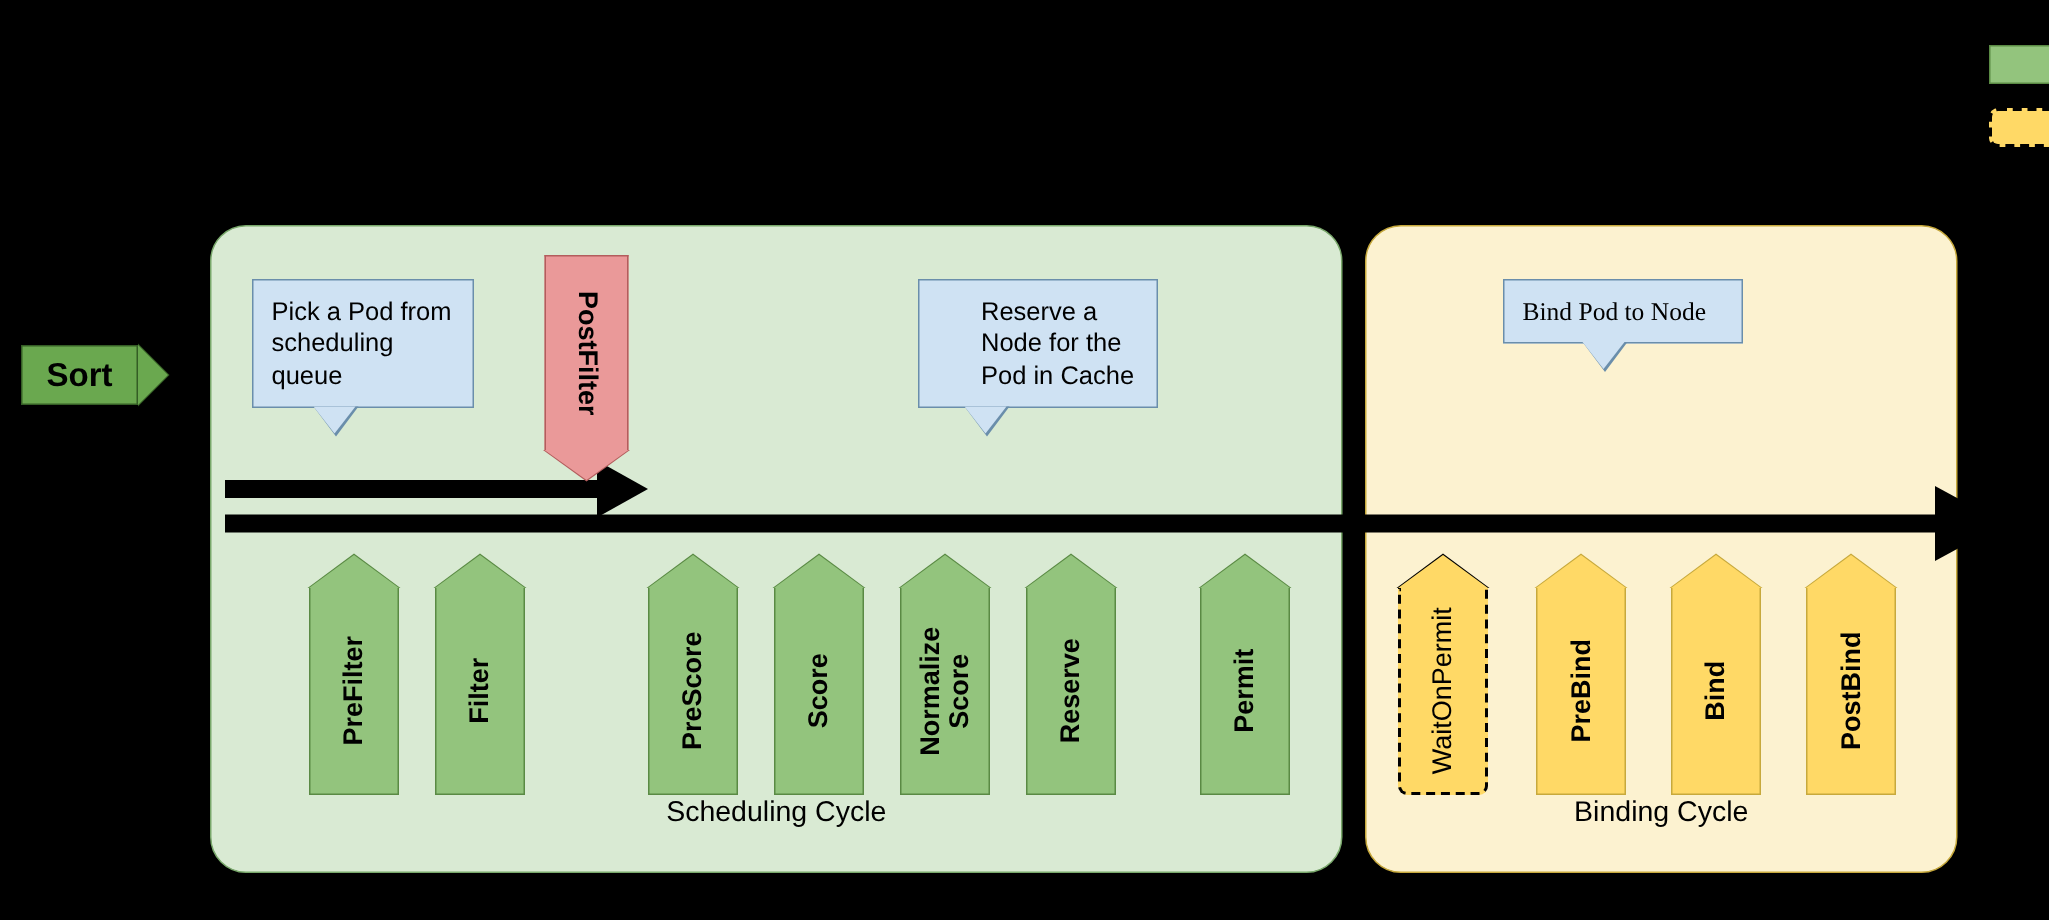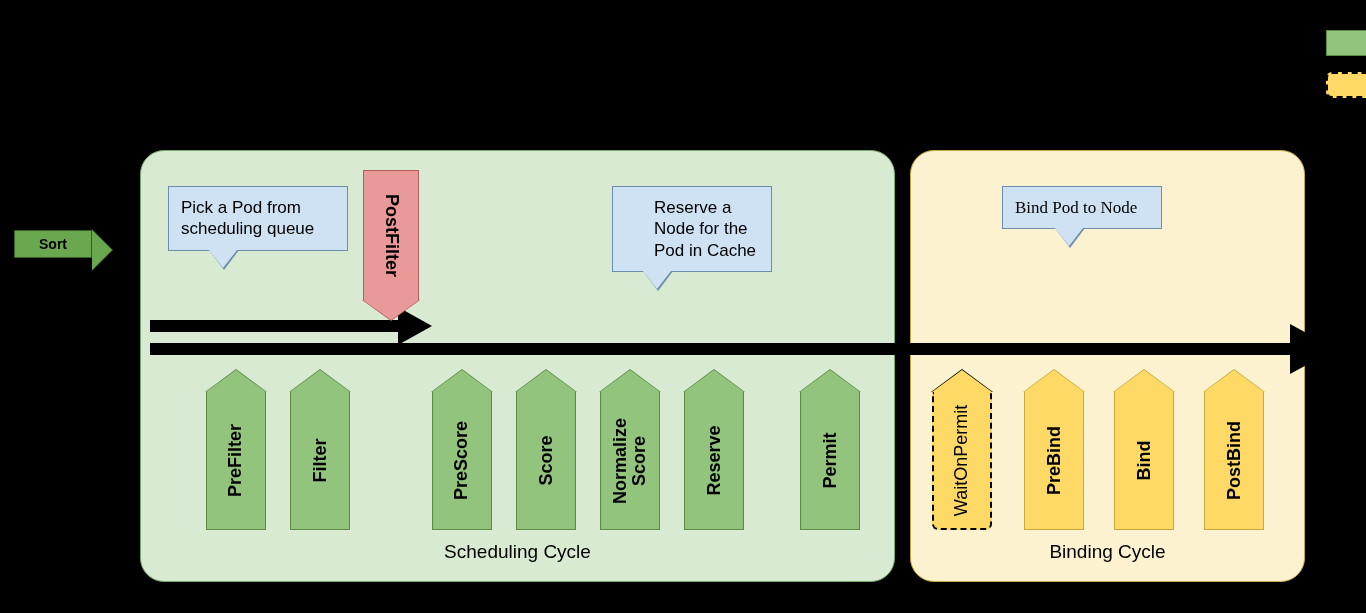--- a/index.html
+++ b/index.html
@@ -34,21 +34,21 @@
   .bind-cycle {
     left: 910px;
     top: 150px;
     width: 395px;
     height: 432px;
     background: #fcf2d0;
     border: 1px solid #c7a93c;
   }
   .cycle-label {
     position: absolute;
-    bottom: 18px;
+    bottom: 28px;
     width: 100%;
     text-align: center;
     font-size: 19px;
     color: #000;
   }
   
   .legend {
     position: absolute;
     right: 40px;
     top: 30px;
@@ -108,24 +108,24 @@
     border-bottom:19px solid transparent;
     border-left:34px solid #000;
   }
   
   .sort-shape {
     position:absolute;
     left:14px; top:230px;
     width:100px; height:40px;
   }
   .sort-shape .body {
-    position:absolute; left:0; top:0; width:78px; height:28px;
+    position:absolute; left:0; top:0; width:78px; height:40px;
     background:#6aa84f; border:1px solid #345d25; box-sizing:border-box;
     display:flex; align-items:center; justify-content:center;
-    font-weight:bold; font-size:14px; color:#000;
+    font-weight:bold; font-size:22px; color:#000;
   }
   .sort-shape .tipb {
     position:absolute; left:78px; top:-1px;
     width:0;height:0;
     border-top:21px solid transparent;
     border-bottom:21px solid transparent;
     border-left:21px solid #345d25;
   }
   .sort-shape .tip {
     position:absolute; left:78px; top:0;
@@ -225,21 +225,21 @@
   }
   .callout::before {
     content:"";
     position:absolute;
     bottom:-20px;
     width:0;height:0;
     border-left:15px solid transparent;
     border-right:15px solid transparent;
     border-top:20px solid #6a8eab;
   }
-  .callout.c1 { left:168px; top:186px; width:180px; }
+  .callout.c1 { left:168px; top:186px; width:148px; }
   .callout.c1::before, .callout.c1::after { left:40px; }
   .callout.c2 { left:612px; top:186px; width:160px;padding-left:41px; }
   .callout.c2::before, .callout.c2::after { left:30px; }
   .callout.c3 { left:1002px; top:186px; width:160px;font-family:Liberation Serif, serif; }
   .callout.c3::before, .callout.c3::after { left:52px; }
   
   .vtag.wait .tip { border-bottom-color: #ffd966; }
   .vtag.wait .tipb { border-bottom-color: #000; }
   .vtag.wait .body {
     background:#ffd966;

